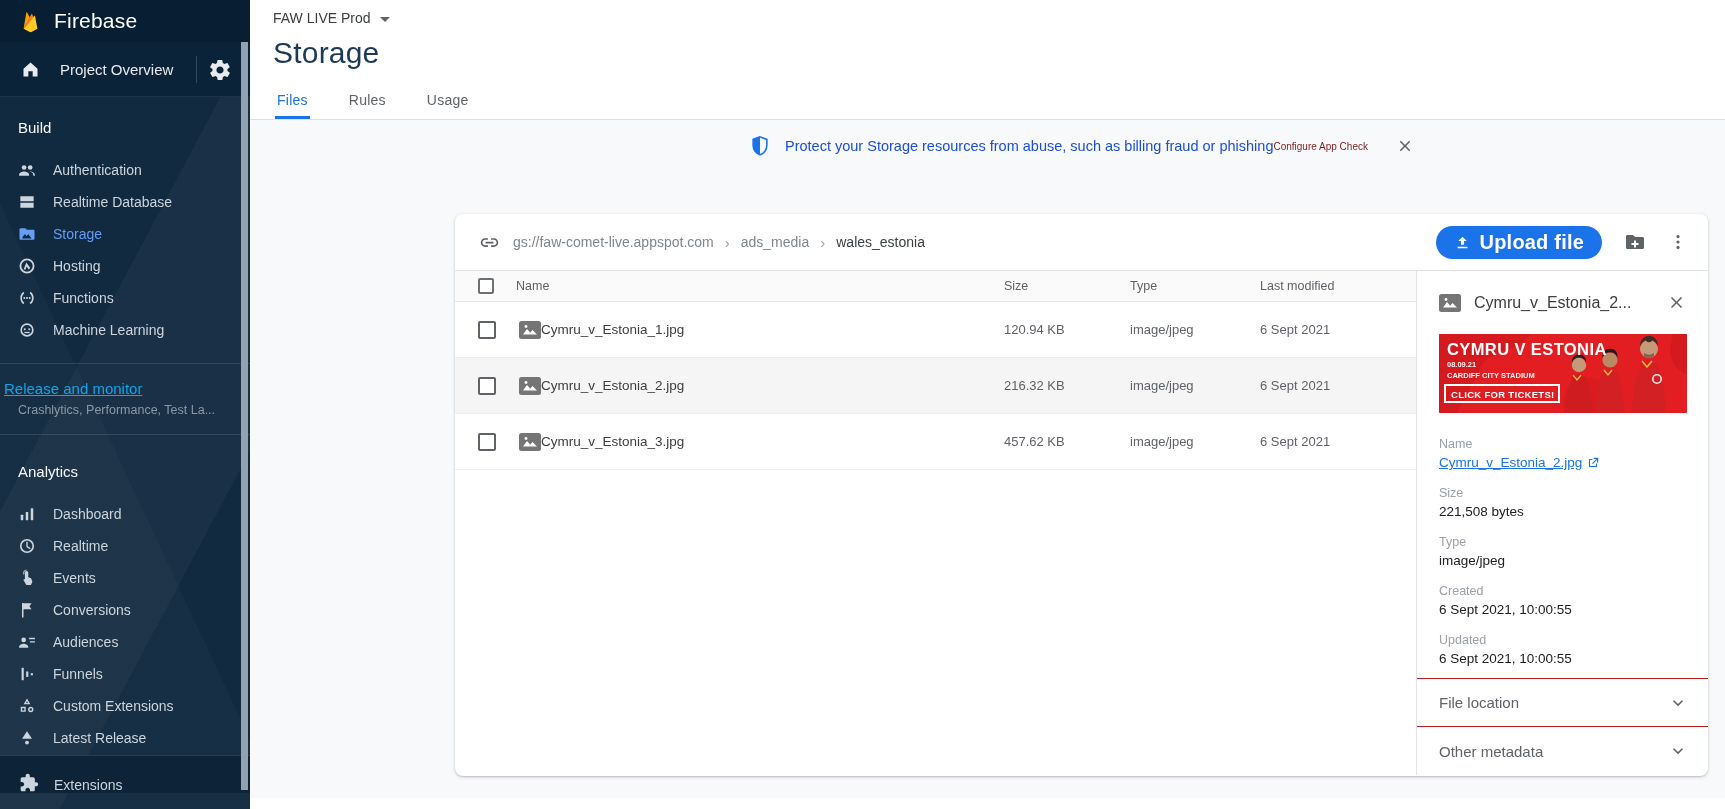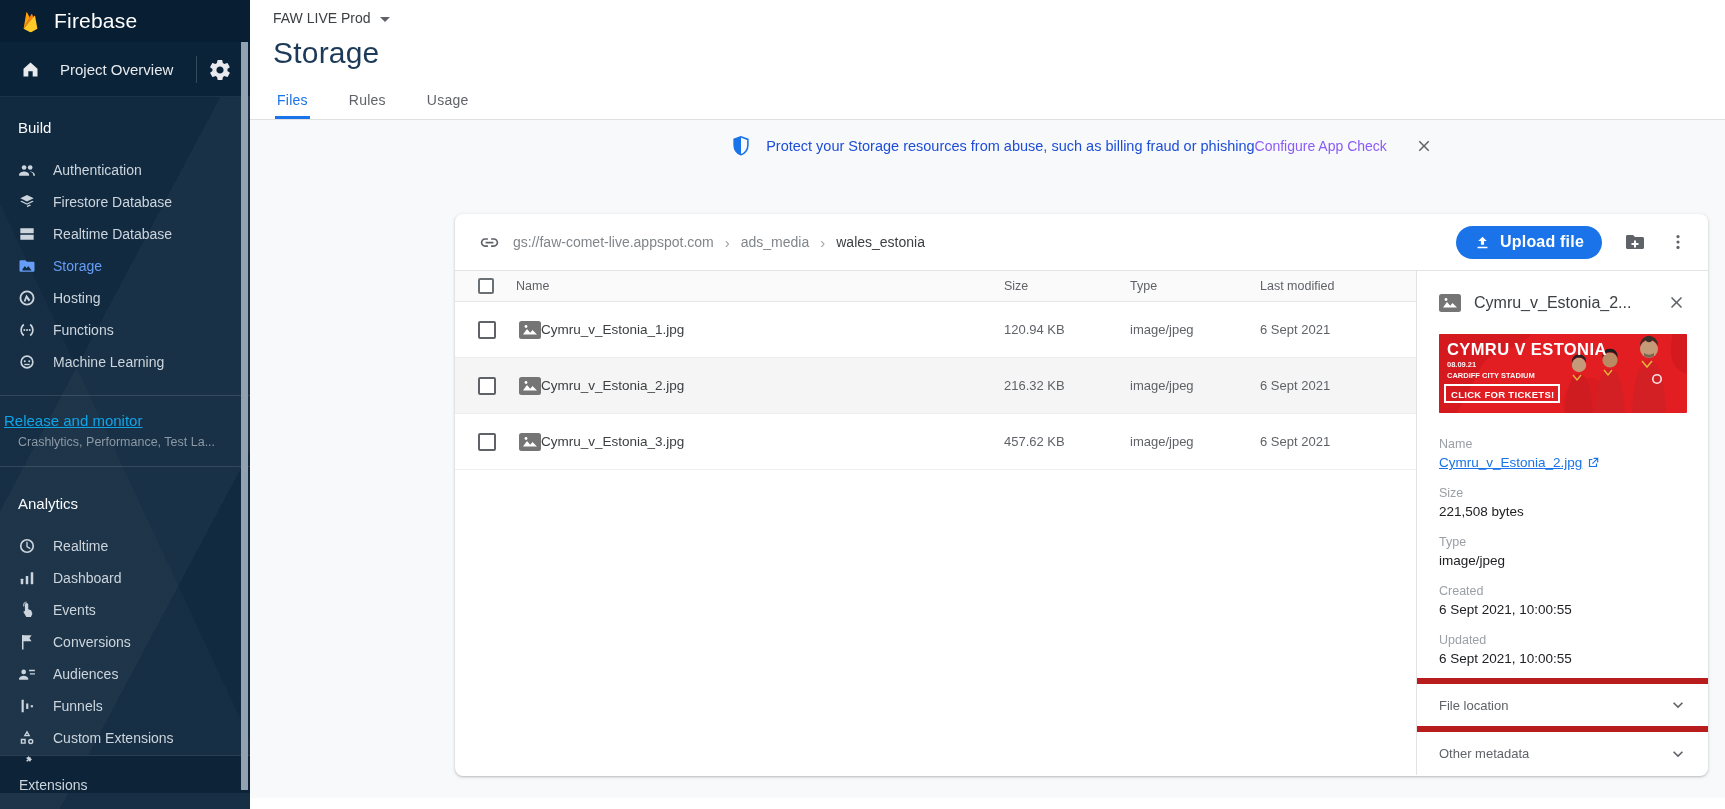--- a/index.html
+++ b/index.html
@@ -22,52 +22,52 @@
   .section-label { color:#f8f9fa; font-size:15px; font-weight:500; padding-left:18px; }
   .lbl-build { margin:22px 0 18px; }
   .lbl-analytics { margin:28px 0 18px; }
   .nav-item { height:32px; display:flex; align-items:center; padding-left:17px; gap:16px; color:#ccd5dd; font-size:14px; font-weight:500; cursor:pointer; }
   .nav-item svg { width:20px; height:20px; fill:currentColor; flex:0 0 20px; }
   .nav-item span { white-space:nowrap; }
   .nav-item.selected { color:#669df6; }
   .side-div { height:1px; background:rgba(255,255,255,.12); margin-top:17px; }
   .release-title { color:#0ea5e9; font-size:15px; font-weight:500; padding-left:4px; margin-top:16px;text-decoration:underline; }
   .release-sub { color:#8b99a5; font-size:12.5px; padding-left:18px; margin-top:6px; white-space:nowrap; }
-  .ext-footer { position:absolute; left:0; bottom:16px; width:250px; height:38px; background:#0d2438; border-top:1px solid rgba(255,255,255,.12); display:flex; align-items:flex-start; padding-left:19px; gap:15px; color:#ccd5dd; font-size:14px; font-weight:500; cursor:pointer; z-index:3;flex-direction:column; }
+  .ext-footer { position:absolute; left:0; bottom:16px; width:250px; height:38px; background:#0d2438; border-top:1px solid rgba(255,255,255,.12); display:flex; align-items:flex-end; padding-left:19px; gap:15px; color:#ccd5dd; font-size:14px; font-weight:500; cursor:pointer; z-index:3; }
   .ext-footer svg { width:20px; height:20px; fill:#ccd5dd; }
   .side-scrollthumb { position:absolute; right:2px; top:42px; width:7px; height:748px; background:#93a2b0; z-index:4; }
 
   
   .main { position:absolute; left:250px; top:0; width:1621px; height:809px; background:#fff; }
   .proj-selector { display:flex; align-items:center; gap:9px; padding:10px 0 0 23px; width:fit-content; cursor:pointer; }
   .proj-selector .txt { font-size:14px; font-weight:500; color:#3c4043; }
   .caret { width:0; height:0; border-left:5px solid transparent; border-right:5px solid transparent; border-top:5px solid #5f6368; margin-top:2px; }
   .page-title { font-size:30px; font-weight:400; color:#1c3a57; padding-left:23px; margin-top:10px; letter-spacing:.2px; }
   .tabs { display:flex; gap:37px; padding-left:25px; margin-top:16px; }
   .tab { font-size:14px; font-weight:500; letter-spacing:.25px; color:#5f6368; padding:6px 2px 11px; cursor:pointer; }
   .tab.active { color:#1a73e8; border-bottom:3px solid #1a73e8; padding-bottom:8px; }
   .tabbar-div { height:1px; background:#e0e0e0; }
   .content { position:relative; height:678px; background:#f8f9fa; }
 
   
   .banner-wrap { margin-left:205px; width:1253px; display:flex; justify-content:center; align-items:center; padding-top:15px; gap:0; }
   .banner-wrap svg.shield { width:22px; height:22px; flex:0 0 22px; }
   .banner-text { font-size:14.5px; color:#1d4ed8; margin-left:14px; }
-  .banner-link { font-size:14px; font-weight:500; color:#8b5cf6; cursor:pointer; white-space:nowrap; }
+  .banner-link { font-size:10px; font-weight:500; color:#7f1d1d; cursor:pointer; white-space:nowrap; }
   .banner-close { margin-left:28px; width:18px; height:18px; cursor:pointer; }
 
   
   .card { position:absolute; left:205px; top:94px; width:1253px; height:562px; background:#fff; border-radius:8px; box-shadow:0 1px 2px rgba(60,64,67,.25), 0 1px 4px rgba(60,64,67,.12); }
   .toolbar { height:57px; display:flex; align-items:center; padding:0 20px 0 24px; border-bottom:1px solid #e3e3e3; }
   .crumbs { display:flex; align-items:center; flex:1; min-width:0; }
   .crumbs .link-ic { width:21px; height:21px; fill:#5f6368; margin-right:13px; }
   .crumb { font-size:14px; color:#80868b; cursor:pointer; }
   .crumb.current { color:#3c4043; cursor:default; }
   .crumb-sep { color:#9aa0a6; font-size:15px; margin:0 11px; }
-  .upload-btn { display:flex; align-items:center; gap:9px; background:#1a73e8; color:#fff; font-size:16px; font-weight:600; letter-spacing:.2px; border:none; border-radius:17px; height:33px; padding:0 18px; cursor:pointer; }
+  .upload-btn { display:flex; align-items:center; gap:9px; background:#1a73e8; color:#fff; font-size:20px; font-weight:600; letter-spacing:.2px; border:none; border-radius:17px; height:33px; padding:0 18px; cursor:pointer; }
   .upload-btn svg { width:17px; height:17px; fill:#fff; }
   .icon-btn { width:24px; height:24px; margin-left:21px; cursor:pointer; fill:#5f6368; }
 
   
   .card-body { display:flex; height:504px; }
   .table-area { flex:1; min-width:0; }
   .trow { display:grid; grid-template-columns:61px 1fr 126px 130px 156px; align-items:center; }
   .thead { height:31px; background:#fafafa; border-bottom:1px solid #e6e6e6; font-size:12.5px; color:#5f6368; }
   .tdata { height:56px; border-bottom:1px solid #eeeeee; cursor:pointer; }
   .tdata.selected { background:#f5f5f5; }
@@ -84,21 +84,21 @@
   .panel-close { width:19px; height:19px; cursor:pointer; flex:0 0 19px; }
   .preview { margin-top:22px; width:248px; height:79px; display:block; border-radius:1px; }
   .fields { margin-top:23px; }
   .field { margin-bottom:13px; }
   .f-label { font-size:12.5px; color:#9aa0a6; line-height:17px; }
   .f-value { font-size:13.5px; color:#202124; line-height:19px; }
   .f-link { display:inline-flex; align-items:center; gap:4px; }
   .f-link a { font-size:13.5px; color:#1a73e8; text-decoration:underline; cursor:pointer; }
   .f-link svg { width:14px; height:14px; fill:#1a73e8; }
   .accordions { position:absolute; left:0; bottom:0; width:100%; }
-  .acc-row { height:48px; border-top:6px solid #b91c1c; display:flex; align-items:center; justify-content:space-between; padding:0 20px 0 22px; font-size:13px; color:#5f6368; cursor:pointer; background:#fff; }
+  .acc-row { height:48px; border-top:1px solid #b91c1c; display:flex; align-items:center; justify-content:space-between; padding:0 20px 0 22px; font-size:15px; color:#5f6368; cursor:pointer; background:#fff; }
   .acc-row:last-child { border-radius:0 0 8px 8px; height:49px; }
   .chev { width:20px; height:20px; fill:#5f6368; }
 </style>
 </head>
 <body>
 
 <div class="sidebar">
   <div class="brand">
     <svg width="23" height="23" viewBox="0 0 24 24">
       <path fill="#FFA000" d="M4.8 19.6 7.6 2.8c.1-.5.7-.6.9-.2l2.9 5.5-6.6 11.5z"></path>
@@ -126,28 +126,20 @@
       <svg viewBox="0 0 24 24">
           <circle cx="8.5" cy="9" r="2.8"></circle>
           <circle cx="15.8" cy="9" r="2.8"></circle>
           <path d="M2.5 17.6c0-2.6 3.9-3.9 6-3.9s6 1.3 6 3.9v1.2h-12z"></path>
           <path d="M15.1 13.9c1.9.4 4.4 1.6 4.4 3.7v1.2h2v-1.2c0-2.3-3.3-3.6-5.2-3.9z"></path>
         </svg>
       <span>Authentication</span>
     </div>
     <div class="nav-item">
       <svg viewBox="0 0 24 24">
-          <path d="M12 3.5 20 7.5 12 11.5 4 7.5z"></path>
-          <path d="M5.6 10.6 12 13.8l6.4-3.2 1.6.8-8 4-8-4z"></path>
-          <path d="M12 16.6l3.2-1.6 1.8.9-5 2.5z"></path>
-        </svg>
-      <span>Firestore Database</span>
-    </div>
-    <div class="nav-item">
-      <svg viewBox="0 0 24 24">
           <path d="M4 5h16v6H4zm2 2.5h2v1H6zM4 13h16v6H4zm2 2.5h2v1H6z"></path>
         </svg>
       <span>Realtime Database</span>
     </div>
     <div class="nav-item selected">
       <svg viewBox="0 0 24 24">
           <path d="M10 5H4.5C3.7 5 3 5.7 3 6.5v11c0 .8.7 1.5 1.5 1.5h15c.8 0 1.5-.7 1.5-1.5v-9c0-.8-.7-1.5-1.5-1.5H12z"></path>
           <path fill="#122a40" d="M6.5 16l3-4 2.2 2.7L13.5 12l4 5.3h-11z"></path>
         </svg>
       <span>Storage</span>
@@ -180,32 +172,32 @@
 
     <div class="side-div"></div>
     <div class="release-title">Release and monitor</div>
     <div class="release-sub">Crashlytics, Performance, Test La...</div>
     <div class="side-div"></div>
 
     <div class="section-label lbl-analytics">Analytics</div>
 
     <div class="nav-item">
       <svg viewBox="0 0 24 24">
-          <path d="M12 3.5a8.5 8.5 0 1 0 0 17 8.5 8.5 0 0 0 0-17zm0 2a6.5 6.5 0 1 1 0 13 6.5 6.5 0 0 1 0-13z"></path>
-          <path d="M11.2 7h1.6v5.4l3.6 2.1-.8 1.4-4.4-2.6z"></path>
-        </svg>
-      <span>Realtime</span>
-    </div>
-    <div class="nav-item">
-      <svg viewBox="0 0 24 24">
           <rect x="4.5" y="13" width="3" height="6.5" rx=".5"></rect>
           <rect x="10.5" y="9.5" width="3" height="10" rx=".5"></rect>
           <rect x="16.5" y="5" width="3" height="14.5" rx=".5"></rect>
         </svg>
       <span>Dashboard</span>
+    </div>
+    <div class="nav-item">
+      <svg viewBox="0 0 24 24">
+          <path d="M12 3.5a8.5 8.5 0 1 0 0 17 8.5 8.5 0 0 0 0-17zm0 2a6.5 6.5 0 1 1 0 13 6.5 6.5 0 0 1 0-13z"></path>
+          <path d="M11.2 7h1.6v5.4l3.6 2.1-.8 1.4-4.4-2.6z"></path>
+        </svg>
+      <span>Realtime</span>
     </div>
     <div class="nav-item">
       <svg viewBox="0 0 24 24">
           <path d="M9.5 9.6V5.5a2 2 0 1 1 4 0v5.6l3.4 1.1 1.6 4.3-1.8 3.8h-5.5l-3.7-6.2 2-1z"></path>
           <path d="M7.5 8.2A4.4 4.4 0 0 1 11.5 1.8l.2 1.6a2.9 2.9 0 0 0-2.6 4.2z" opacity=".7"></path>
         </svg>
       <span>Events</span>
     </div>
     <div class="nav-item">
       <svg viewBox="0 0 24 24">

